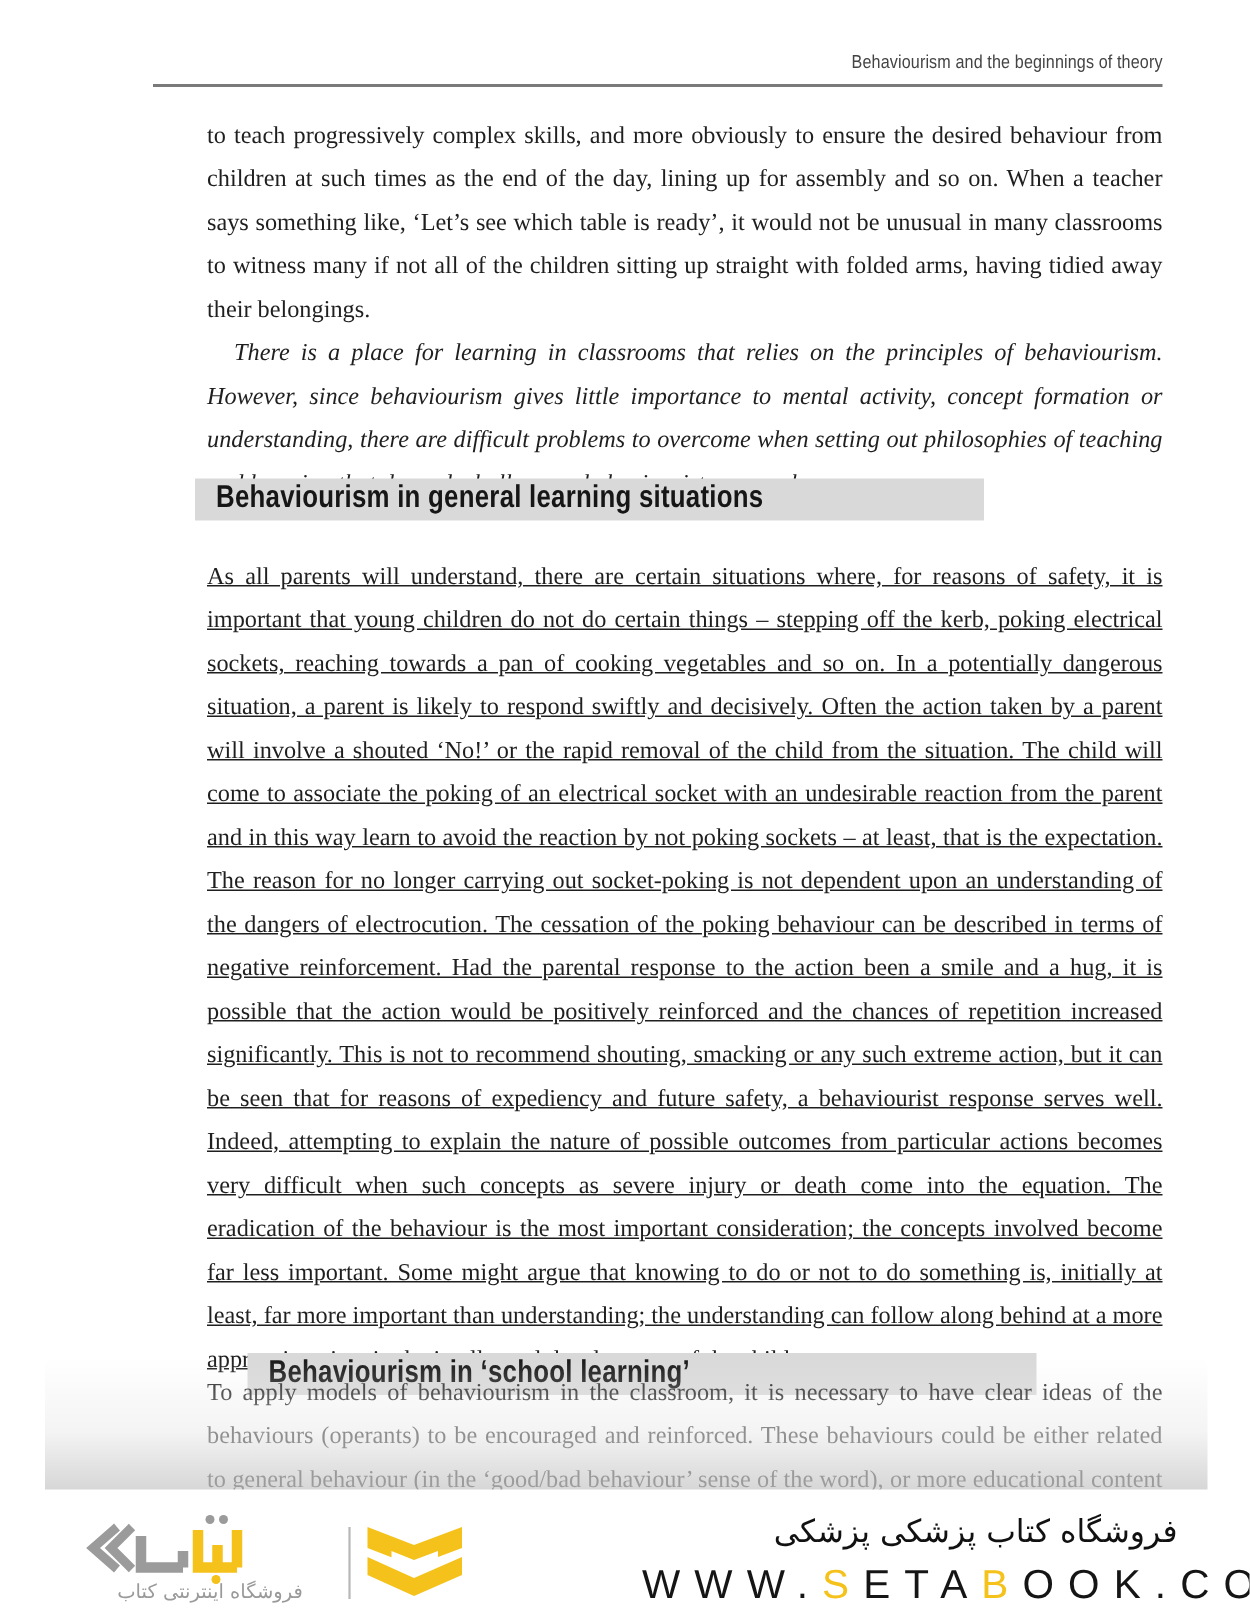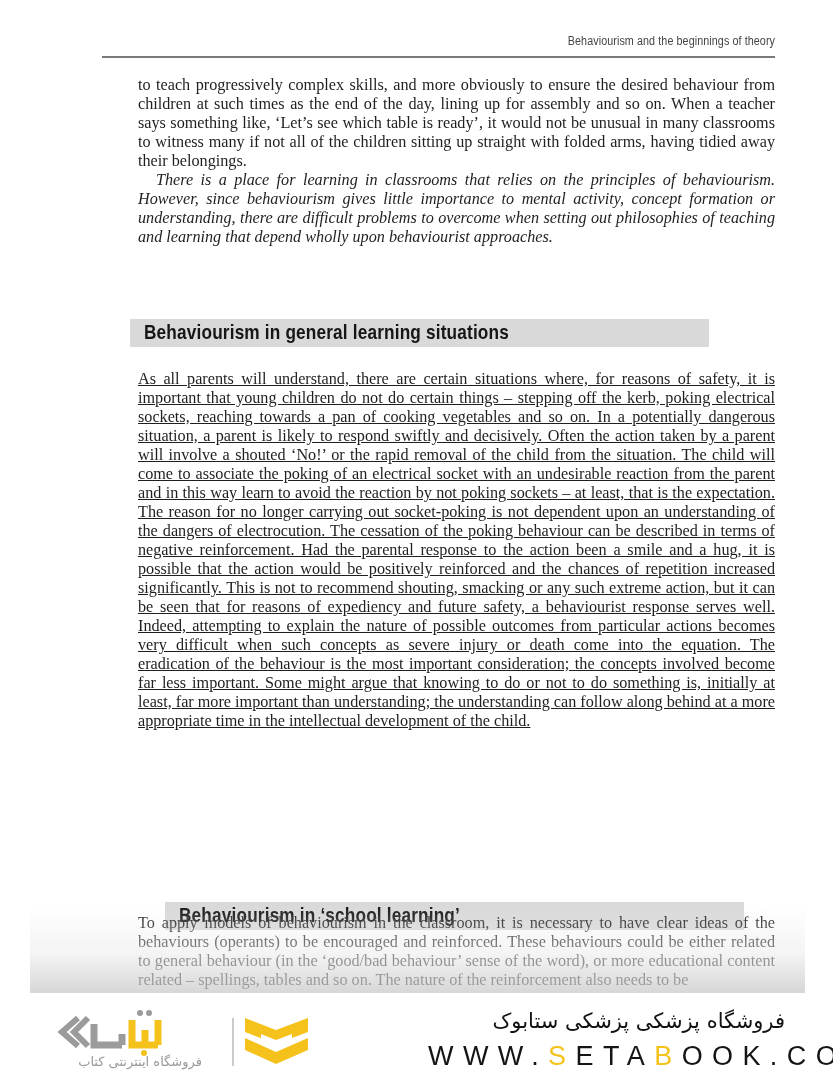--- a/index.html
+++ b/index.html
@@ -15,27 +15,27 @@
     font-size: 12.5px; color: #444;
     transform: scaleX(0.86); transform-origin: right center;
     letter-spacing: 0.1px;
   }
   .head-rule {
     position: absolute; left: 102px; top: 56px; width: 673px; height: 2px;
     background: #7a7a7a;
   }
   .text-block {
     position: absolute; left: 138px; width: 637px;
-    font-size: 16.2px; line-height: 19px;
+    font-size: 16.2px; line-height: 29px;
     text-align: justify; color: #1f1f1f;
   }
   .text-block p { margin: 0; }
   .text-block p.indent { text-indent: 18px; font-style: italic; }
   .section-heading {
-    position: absolute; left: 130px; width: 579px; height: 28px;
+    position: absolute; left: 130px; width: 526px; height: 28px;
     background: #d9d9d9;
   }
   .section-heading span {
     position: absolute; left: 14px; top: 1px;
     font-family: "Liberation Sans", sans-serif; font-weight: bold;
     font-size: 21px; color: #161616; white-space: nowrap;
     transform: scaleX(0.82); transform-origin: left center;
     letter-spacing: 0.2px;
   }
   .fade-overlay {
@@ -116,15 +116,15 @@
 
     <line x1="177" y1="8" x2="177" y2="56" stroke="#b8b8b8" stroke-width="1.5"></line>
 
     <path d="M189 8 L189 22 L220 34 L252 22 L252 8 L220 20 Z" fill="#f4c21b"></path>
     <path d="M189 28 L189 40 L220 54 L252 40 L252 28 L220 42 Z" fill="#f4c21b"></path>
     <path d="M205 24 L220 30 L236 24 L236 30 L220 36 L205 30 Z" fill="#ffffff"></path>
   </svg>
   <div class="logo-caption">فروشگاه اینترنتی کتاب</div>
 </div>
 
-<div class="store-name">فروشگاه پزشکی پزشکی ستابوک</div>
+<div class="store-name">فروشگاه کتاب پزشکی پزشکی</div>
 
 <div class="store-url"><span>WWW.</span><span class="accent">S</span><span>ETA</span><span class="accent">B</span><span>OOK.COM</span></div>
 
 </body></html>

